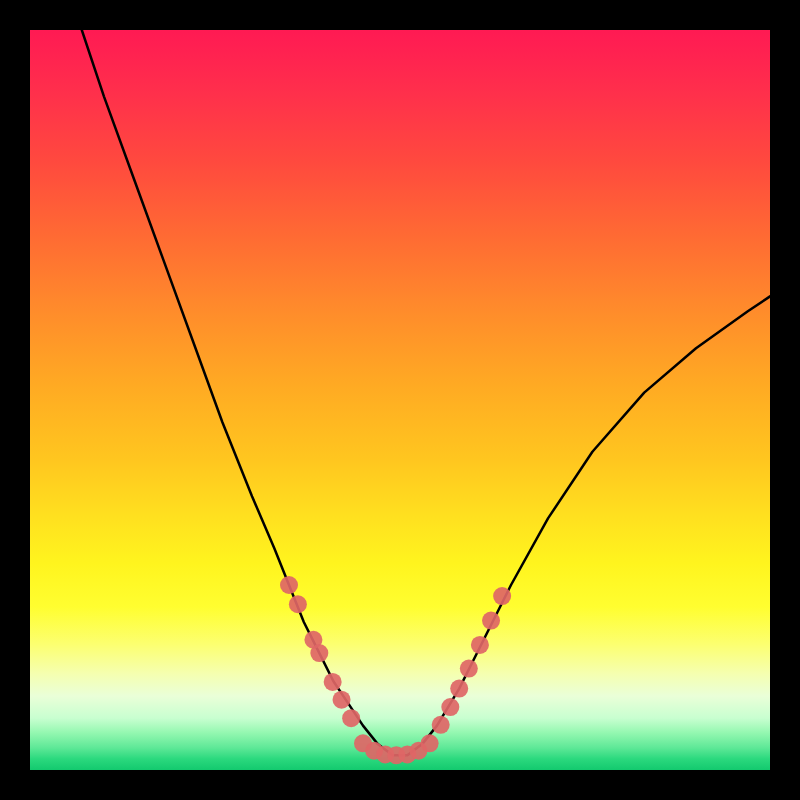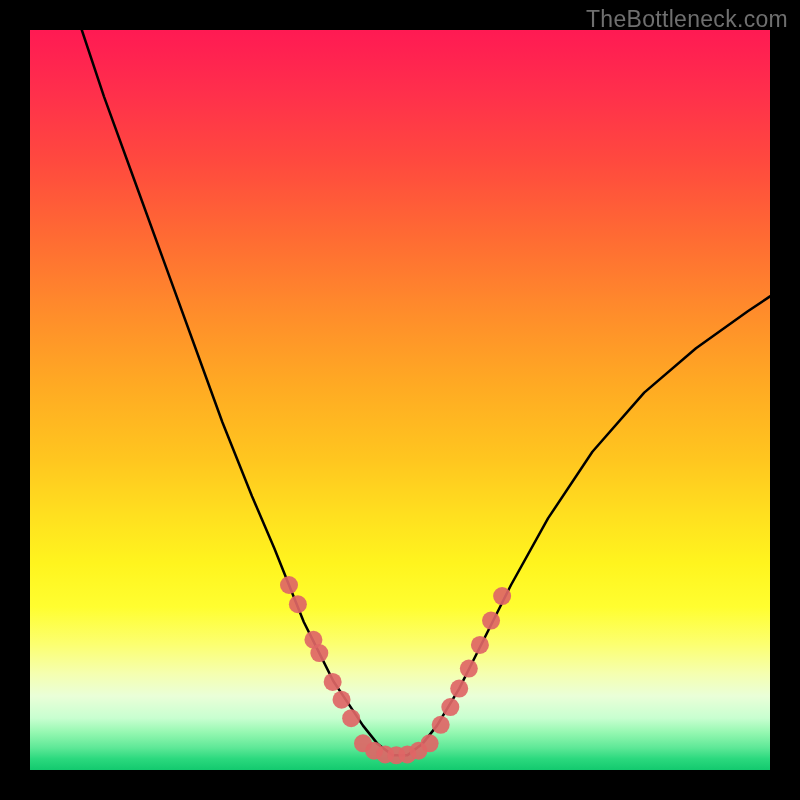--- a/index.html
+++ b/index.html
@@ -99,14 +99,13 @@
           <circle cx="410.70" cy="694.86" r="9" fill="#de6666" fill-opacity="0.92"></circle>
           <circle cx="420.32" cy="677.10" r="9" fill="#de6666" fill-opacity="0.92"></circle>
           <circle cx="429.20" cy="658.60" r="9" fill="#de6666" fill-opacity="0.92"></circle>
           <circle cx="438.82" cy="638.62" r="9" fill="#de6666" fill-opacity="0.92"></circle>
           <circle cx="449.92" cy="614.94" r="9" fill="#de6666" fill-opacity="0.92"></circle>
           <circle cx="461.02" cy="590.52" r="9" fill="#de6666" fill-opacity="0.92"></circle>
           <circle cx="472.12" cy="566.10" r="9" fill="#de6666" fill-opacity="0.92"></circle>
         </g>
     </svg>
   </div>
-  <div class="watermark">TheBottleneck.com</div>
 </div>
 
 </body></html>

